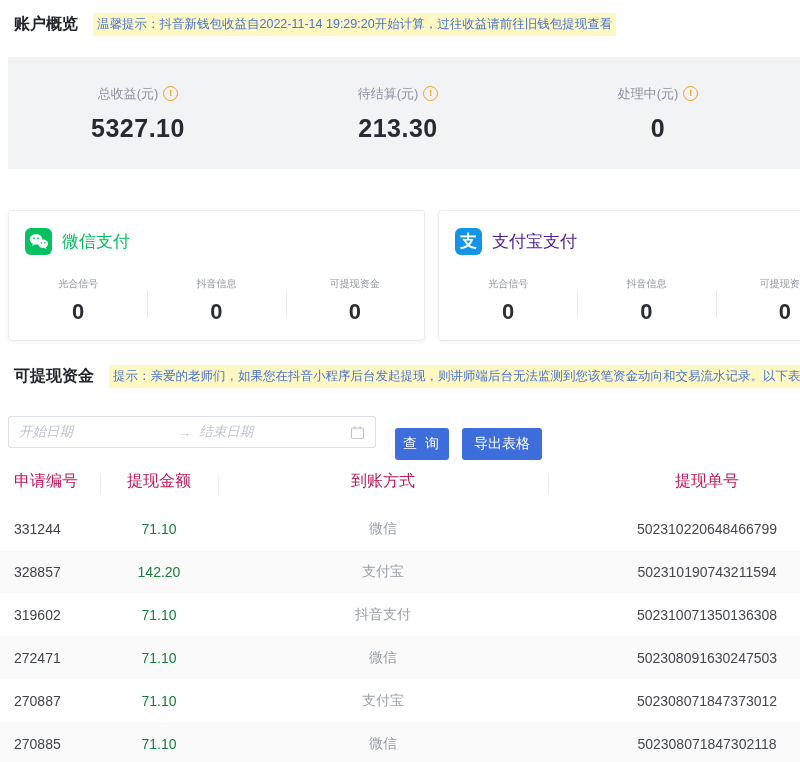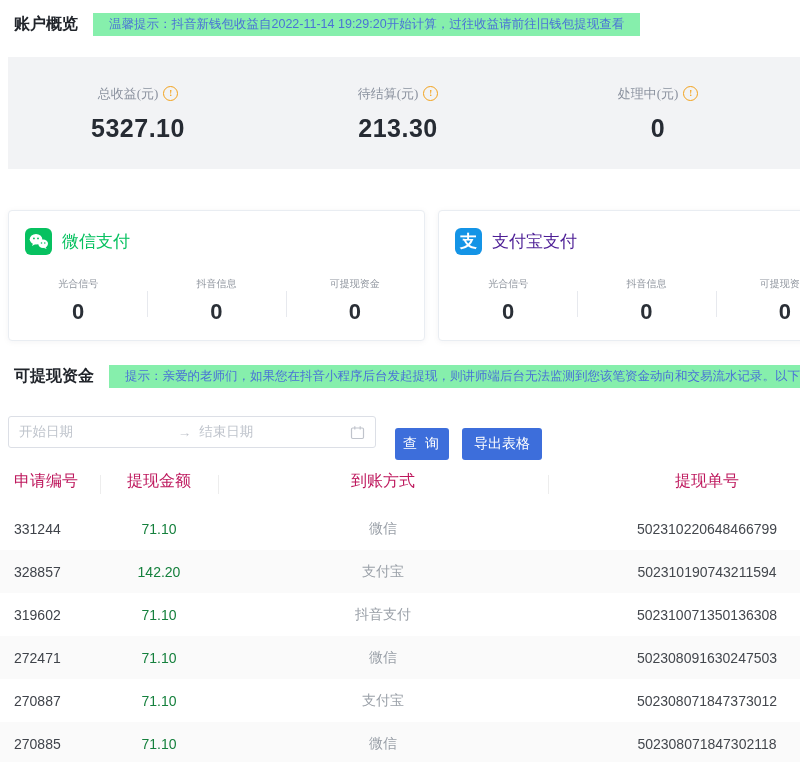--- a/index.html
+++ b/index.html
@@ -2,28 +2,28 @@
 <html><head>
 <meta charset="utf-8">
 <style>
   html,body{margin:0;padding:0;background:#fff;overflow:hidden;}
   .page{position:relative;width:800px;height:762px;overflow:hidden;background:#fff;
         font-family:"Liberation Sans","DejaVu Sans",sans-serif;color:#23272e;}
 
   
   .sec-head{display:flex;align-items:center;padding:12px 0 0 14px;height:24px;}
   .sec-title{font-size:16px;font-weight:bold;color:#21252b;white-space:nowrap;}
-  .sec-tip{margin-left:15px;background:#86efac;color:#4a72d6;font-size:12.5px;
-           padding:4px 16px;white-space:nowrap;line-height:15px;}
+  .sec-tip{margin-left:15px;background:#fef9c3;color:#4a72d6;font-size:12.5px;
+           padding:4px 4px;white-space:nowrap;line-height:15px;}
 
   
   .stats-panel{margin:21px 0 0 8px;width:848px;height:112px;background:#f2f3f5;
                display:flex;align-items:center;}
   .stat{flex:0 0 260px;text-align:center;}
-  .stat-label{font-size:13px;color:#8a919e;display:inline-flex;align-items:center;gap:5px;font-family:Liberation Serif, serif;}
+  .stat-label{font-size:13px;color:#8a919e;display:inline-flex;align-items:center;gap:5px;}
   .info-icon{width:13px;height:13px;border-radius:50%;border:1px solid #f2a21b;color:#f2a21b;
              font-size:9px;line-height:13px;text-align:center;font-weight:bold;display:inline-block;}
   .stat-value{margin-top:11px;font-size:25px;font-weight:bold;color:#262b33;letter-spacing:.5px;}
 
   
   .cards{display:flex;margin:41px 0 0 8px;gap:13px;}
   .card{width:417px;height:131px;border:1px solid #e9edf2;border-radius:4px;background:#fff;
         box-shadow:0 1px 6px rgba(31,45,61,.05);box-sizing:border-box;flex:0 0 auto;padding-top:16px;}
   .card-head{display:flex;align-items:center;height:28px;padding-left:16px;}
   .brand-icon{width:27px;height:27px;border-radius:6px;flex:0 0 auto;display:flex;
@@ -33,21 +33,21 @@
   .card-stats{display:flex;margin-top:22px;}
   .cstat{flex:1;text-align:center;position:relative;}
   .cstat + .cstat::before{content:"";position:absolute;left:0;top:14px;height:26px;width:1px;background:#e7e9ee;}
   .cstat-label{color:#8f959e;font-size:10px;}
   .cstat-value{font-size:22px;font-weight:600;color:#2a2f36;margin-top:8px;}
 
   
   .filter-row{margin:16px 0 0 8px;display:flex;align-items:center;}
   .date-range{width:368px;height:32px;border:1px solid #dcdfe6;border-radius:3px;box-sizing:border-box;
               display:flex;align-items:center;padding:0 10px;color:#bfc4cc;font-size:13.5px;cursor:pointer;}
-  .date-seg{flex:1;}
+  .date-seg{flex:1;font-style:italic;}
   .date-arrow{color:#c0c4cc;padding:0 8px;flex:0 0 auto;}
   .cal-icon{flex:0 0 auto;display:flex;align-items:center;}
   .btn{height:32px;background:#3d6edb;color:#fff;font-size:14px;border:none;border-radius:3px;
        display:flex;align-items:center;justify-content:center;cursor:pointer;margin-top:24px;}
   .btn-query{width:54px;margin-left:19px;letter-spacing:2px;}
   .btn-export{width:80px;margin-left:13px;}
 
   
   .table{margin-top:8px;width:866px;}
   .thead{display:flex;align-items:center;height:27px;}

